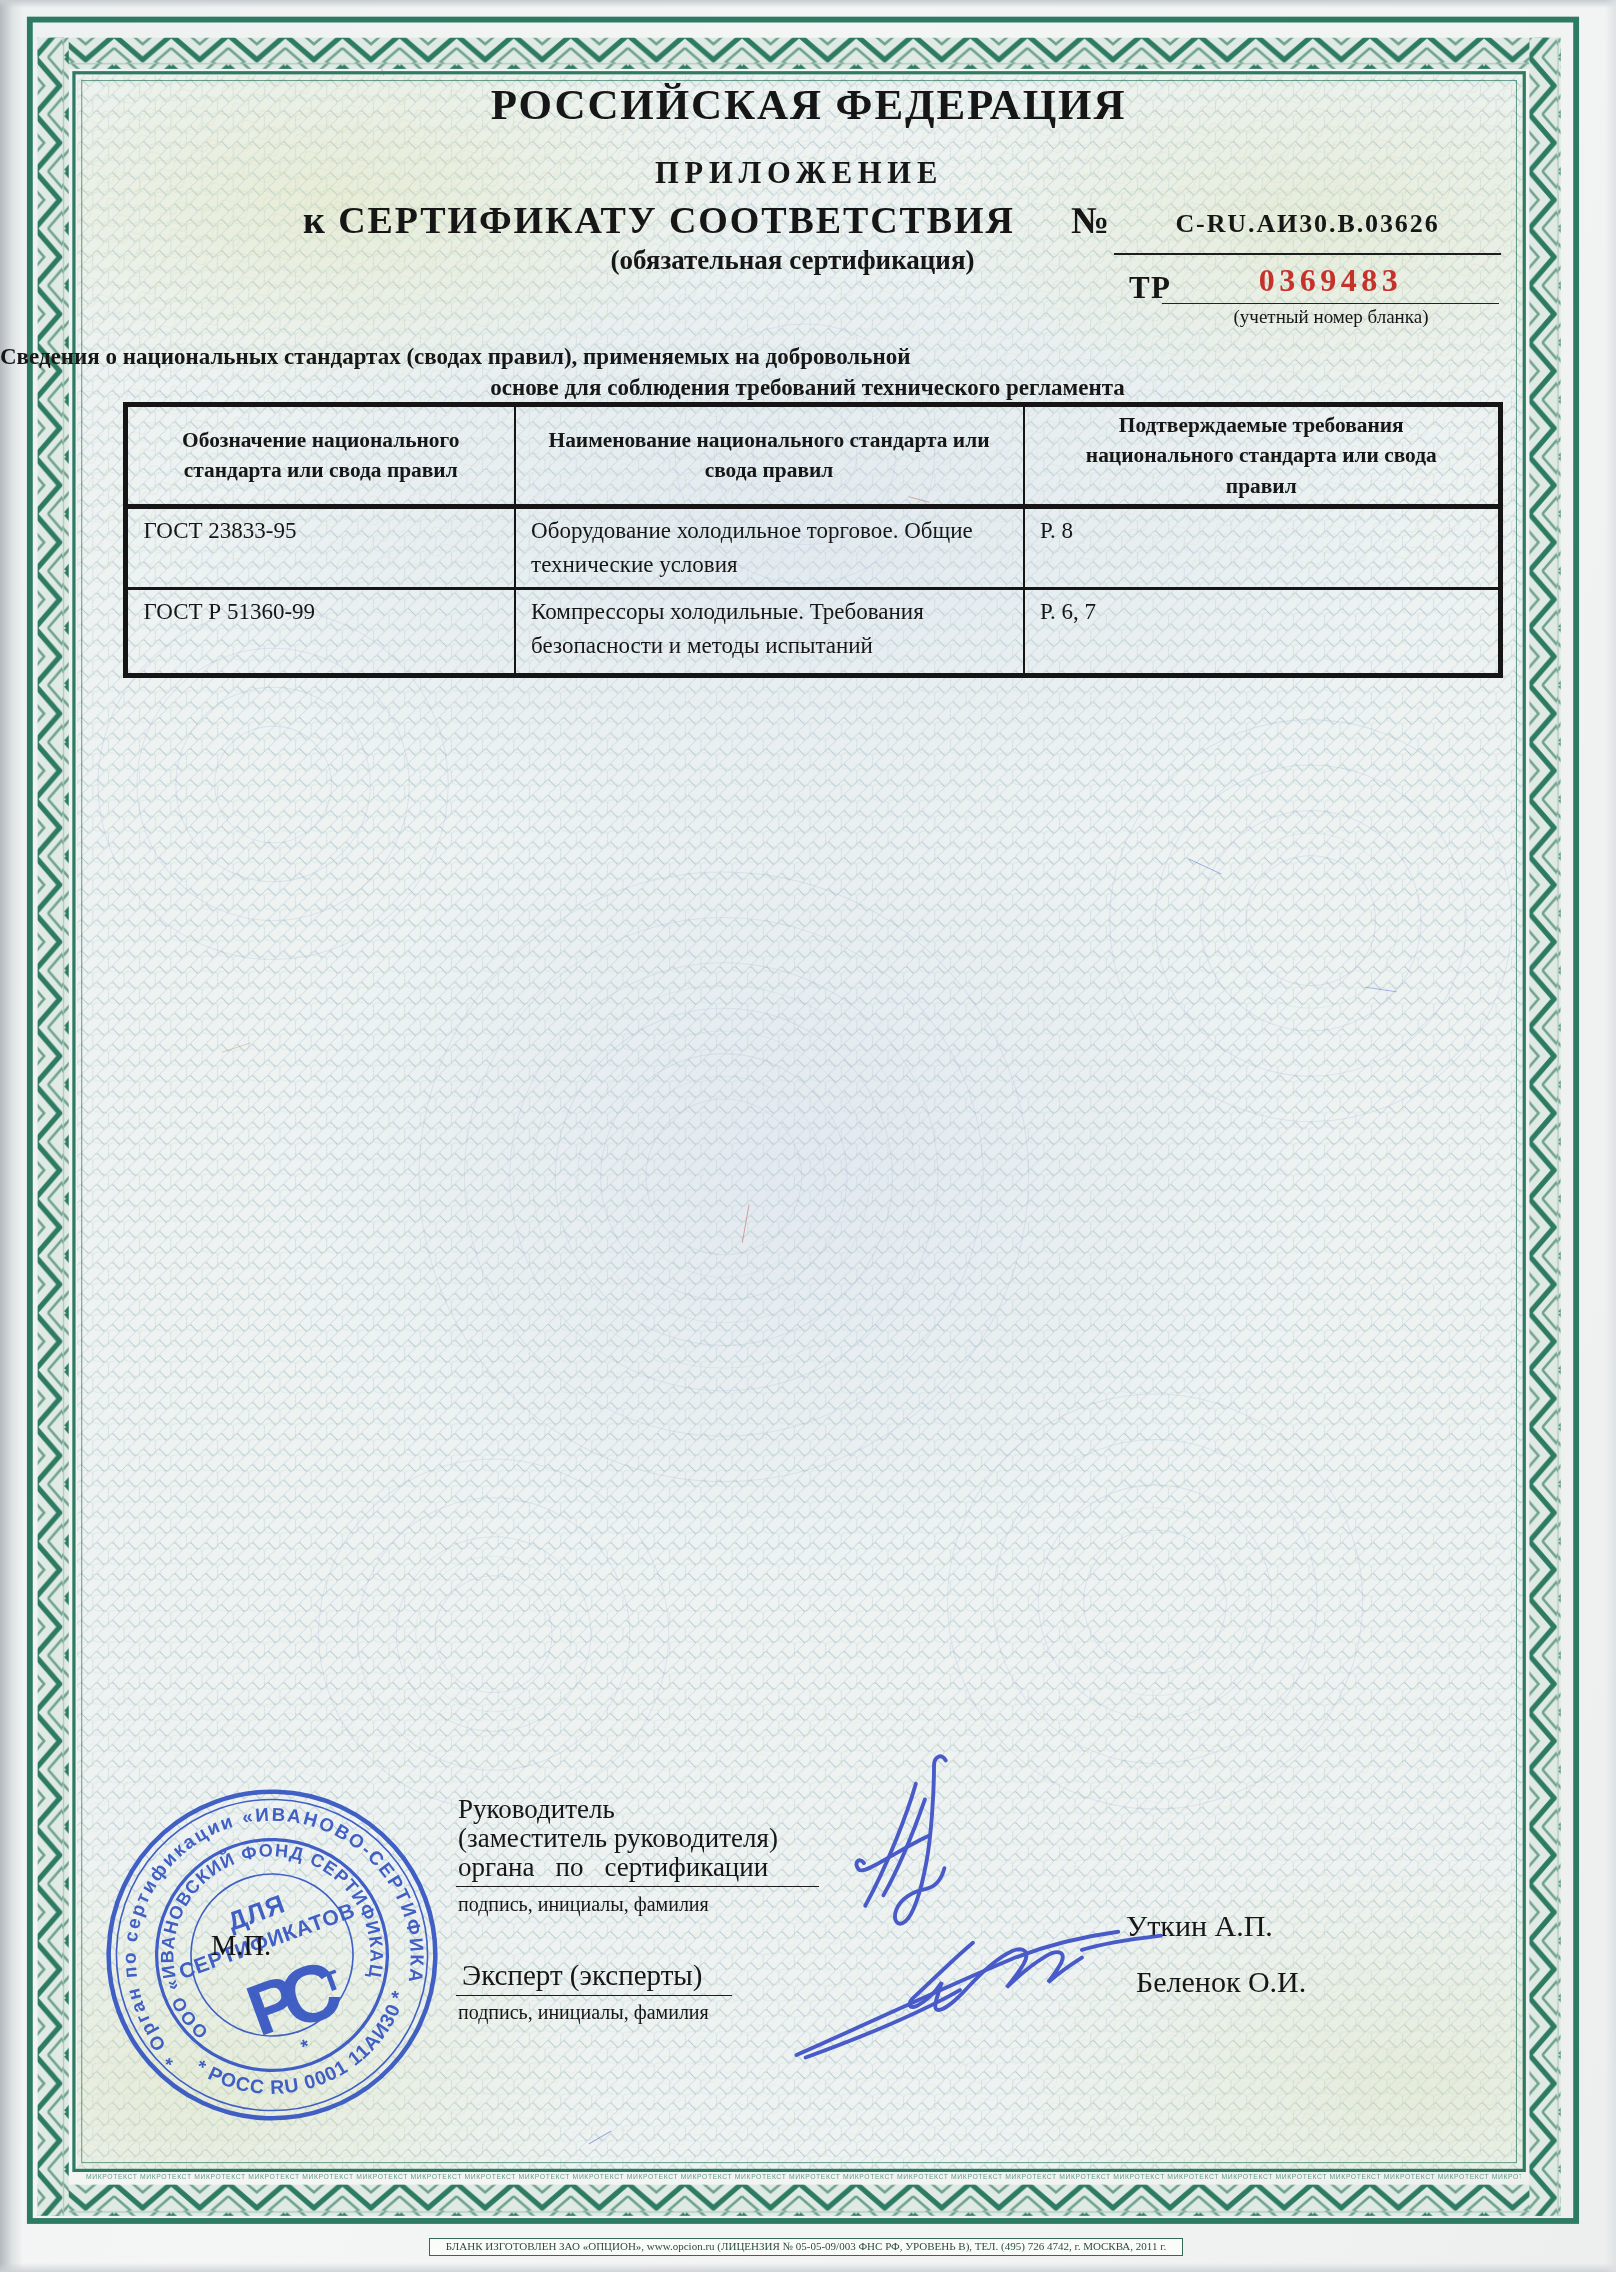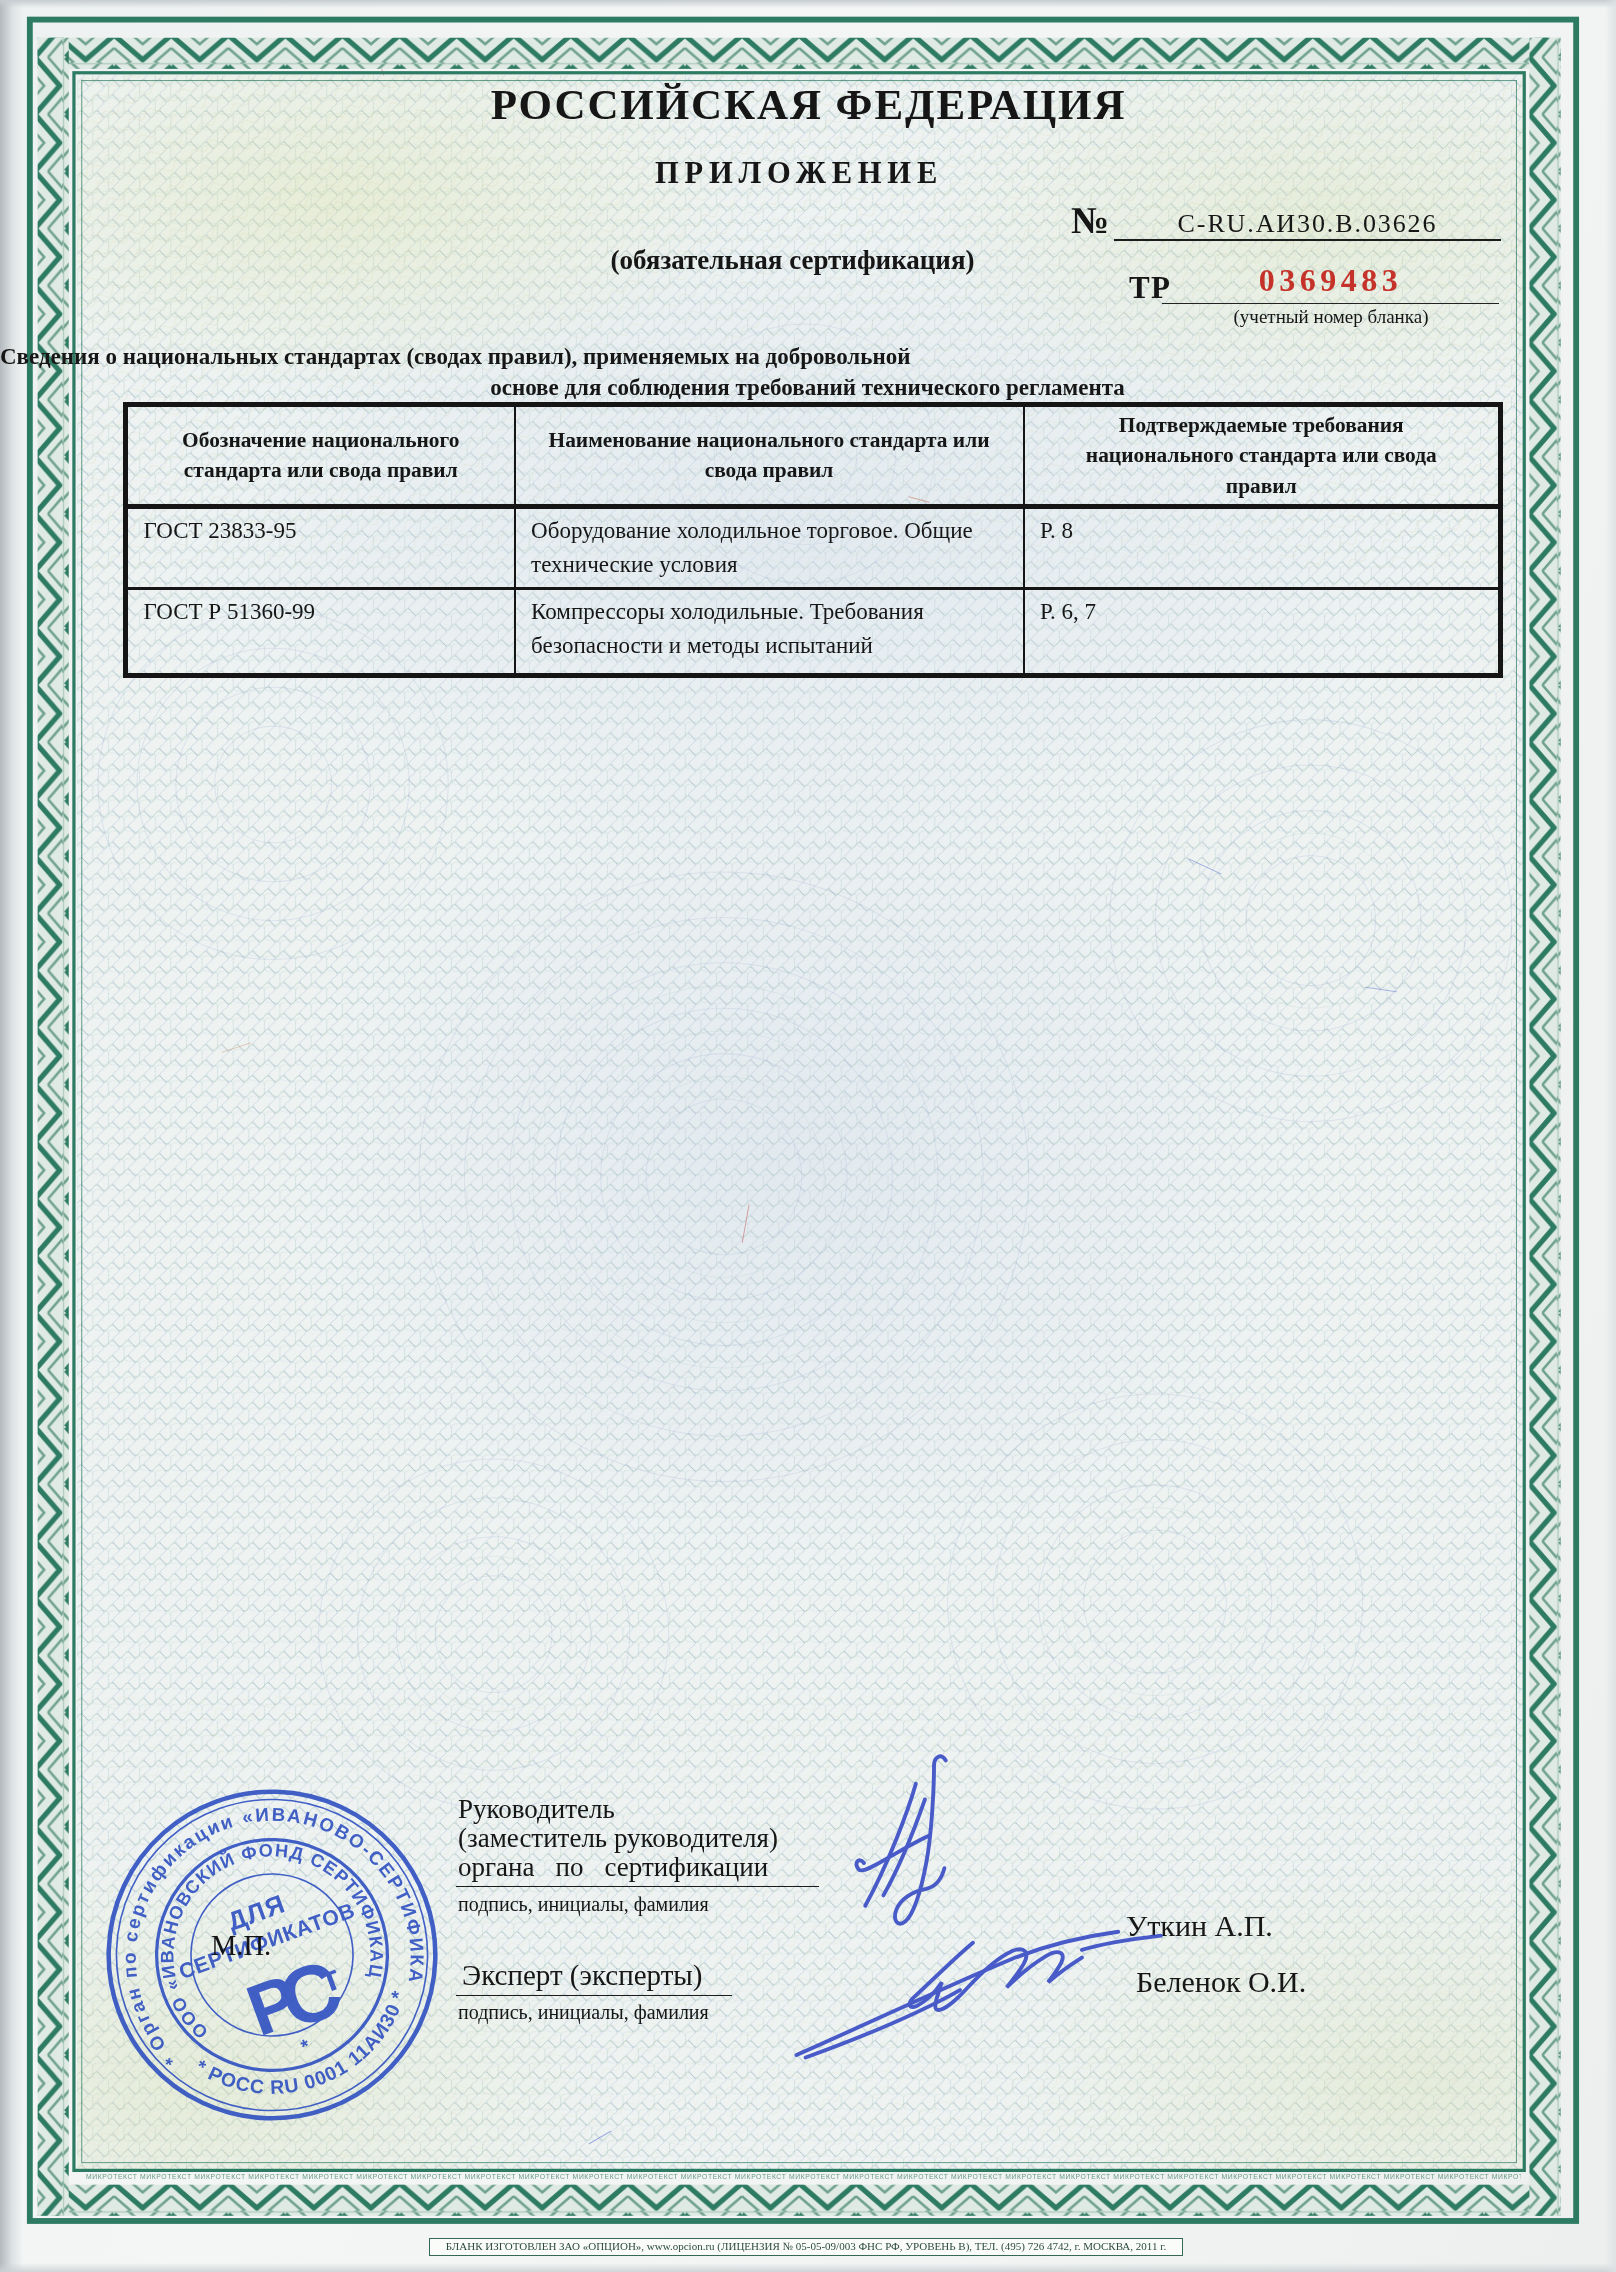--- a/index.html
+++ b/index.html
@@ -24,22 +24,22 @@
       radial-gradient(ellipse 908px 454px at 50% 22%,rgba(205,218,235,.35),rgba(205,218,235,0) 75%),
       radial-gradient(ellipse 713px 584px at 50% 52%,rgba(190,205,230,.25),rgba(190,205,230,0) 75%),
       radial-gradient(ellipse 584px 324px at 8% 96%,rgba(212,220,160,.30),rgba(212,220,160,0) 70%),
       radial-gradient(ellipse 584px 324px at 92% 96%,rgba(208,218,158,.28),rgba(208,218,158,0) 70%);}
   .fiber{height:1.3px;opacity:.55;border-radius:1.3px;}
   
   .t-country{left:0;top:80px;width:1617px;text-align:center;font-size:43px;font-weight:bold;letter-spacing:1.9px;}
   .t-doctype{left:0;top:156px;width:1598px;text-align:center;font-size:30.5px;font-weight:bold;letter-spacing:5.8px;}
   .t-certline{left:303px;top:198px;font-size:38px;font-weight:bold;letter-spacing:1.9px;white-space:nowrap;}
   .t-numsign{left:1071px;top:198px;font-size:38px;font-weight:bold;}
-  .f-certnum{left:1114px;top:209px;width:387px;text-align:center;font-size:26px;font-weight:normal;letter-spacing:1.9px;
-             border-bottom:2.6px solid #1c1c1c;padding-bottom:0;}
+  .f-certnum{left:1114px;top:209px;width:387px;text-align:center;font-size:26px;font-weight:bold;letter-spacing:1.9px;
+             border-bottom:2.6px solid #1c1c1c;padding-bottom:14px;}
   .t-kind{left:0;top:245px;width:1585px;text-align:center;font-size:27px;font-weight:bold;}
   .t-tr{left:1129px;top:270px;font-size:31px;font-weight:bold;letter-spacing:1.3px;}
   .f-blank{left:1162px;top:262px;width:337px;text-align:center;font-size:32px;font-weight:bold;letter-spacing:4.5px;
            color:#c5322a;border-bottom:1.9px solid #222;padding-bottom:4px;}
   .t-blanknote{left:1164px;top:306px;width:334px;text-align:center;font-size:19px;}
   .t-intro1{left:0;top:344px;width:1404px;text-align:left;font-size:23px;font-weight:bold;}
   .t-intro2{left:0;top:375px;width:1615px;text-align:center;font-size:23px;font-weight:bold;}
   
   .doc-table{position:absolute;left:123px;top:402px;width:1375px;border-collapse:collapse;table-layout:fixed;}
   .doc-table th,.doc-table td{border:2.6px solid #151515;}
@@ -165,20 +165,21 @@
     <rect x="58" y="58" width="2348" height="48" fill="url(#chevH)"></rect>
     <rect x="58" y="3368" width="2348" height="48" fill="url(#chevH)"></rect>
     <rect x="58" y="58" width="48" height="3358" fill="url(#chevV)"></rect>
     <rect x="2358" y="58" width="48" height="3358" fill="url(#chevV)"></rect>
     <rect x="114" y="112" width="2236" height="3234" fill="none" stroke="#2e7b63" stroke-width="5"></rect>
     <rect x="126" y="124" width="2212" height="3210" fill="none" stroke="#2e7b63" stroke-width="1.6" stroke-opacity="0.7"></rect>
   </svg>
 
   <div class="abs t-country">РОССИЙСКАЯ ФЕДЕРАЦИЯ</div>
   <div class="abs t-doctype">ПРИЛОЖЕНИЕ</div>
+  <div class="abs t-certline">к СЕРТИФИКАТУ СООТВЕТСТВИЯ</div>
   <div class="abs t-numsign">№</div>
   <div class="abs f-certnum">C-RU.АИ30.В.03626</div>
   <div class="abs t-kind">(обязательная сертификация)</div>
   <div class="abs t-tr">ТР</div>
   <div class="abs f-blank">0369483</div>
   <div class="abs t-blanknote">(учетный номер бланка)</div>
   <div class="abs t-intro1">Сведения о национальных стандартах (сводах правил), применяемых на добровольной</div>
   <div class="abs t-intro2">основе для соблюдения требований технического регламента</div>
 
   <table class="doc-table">

